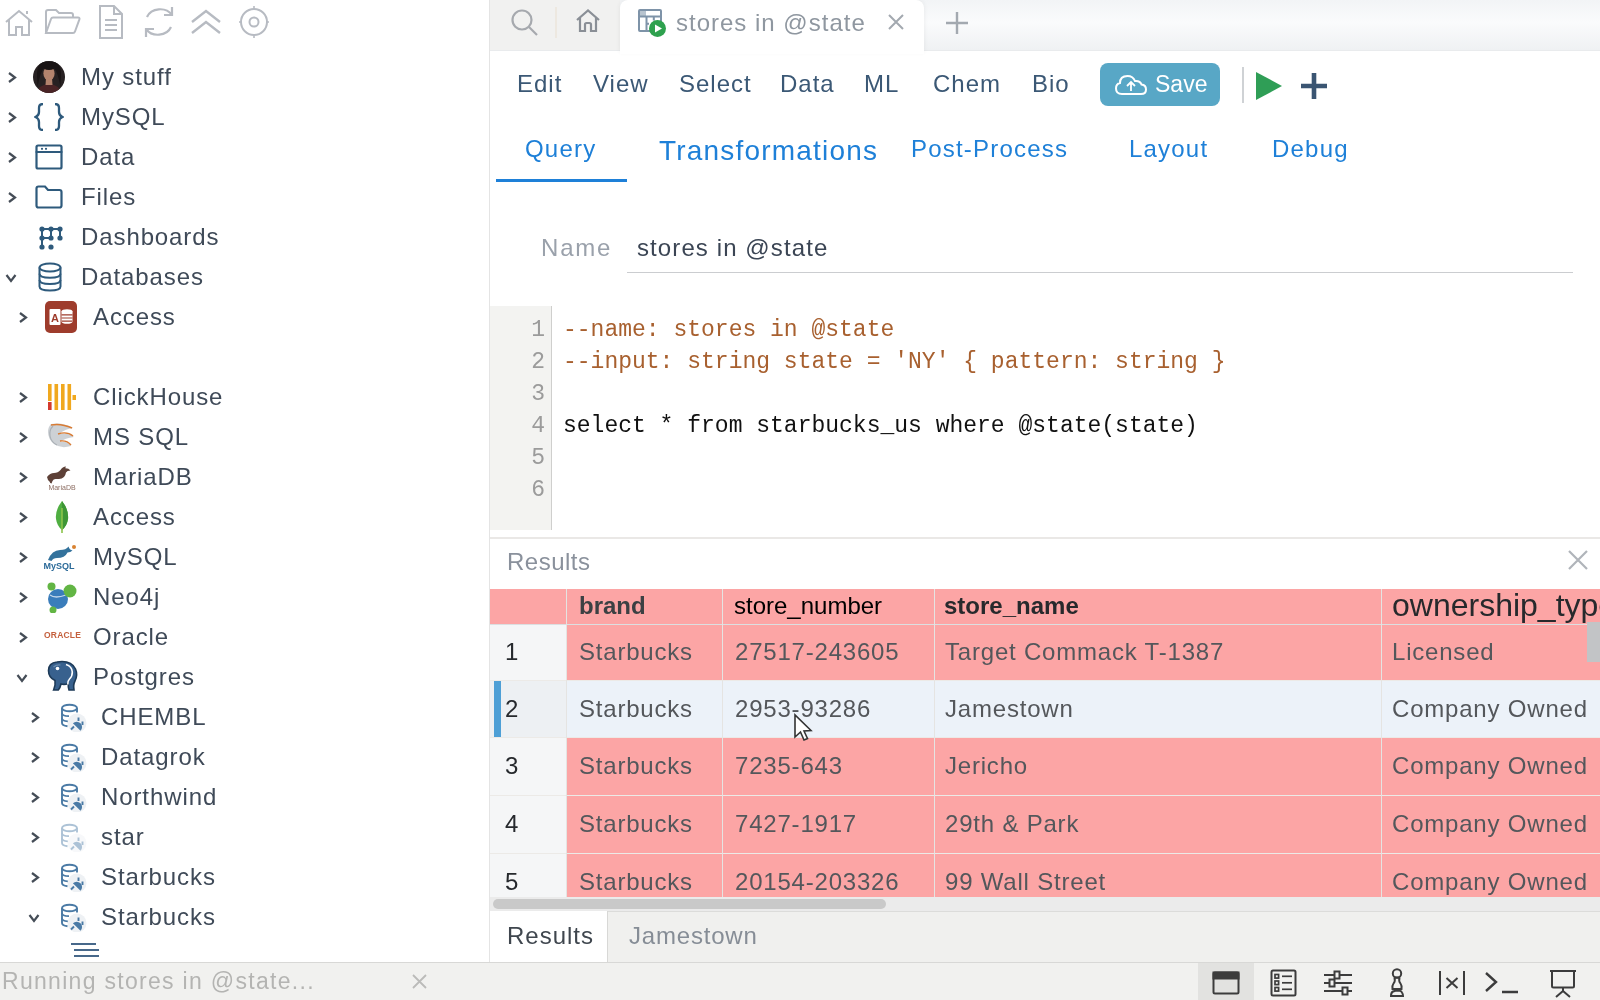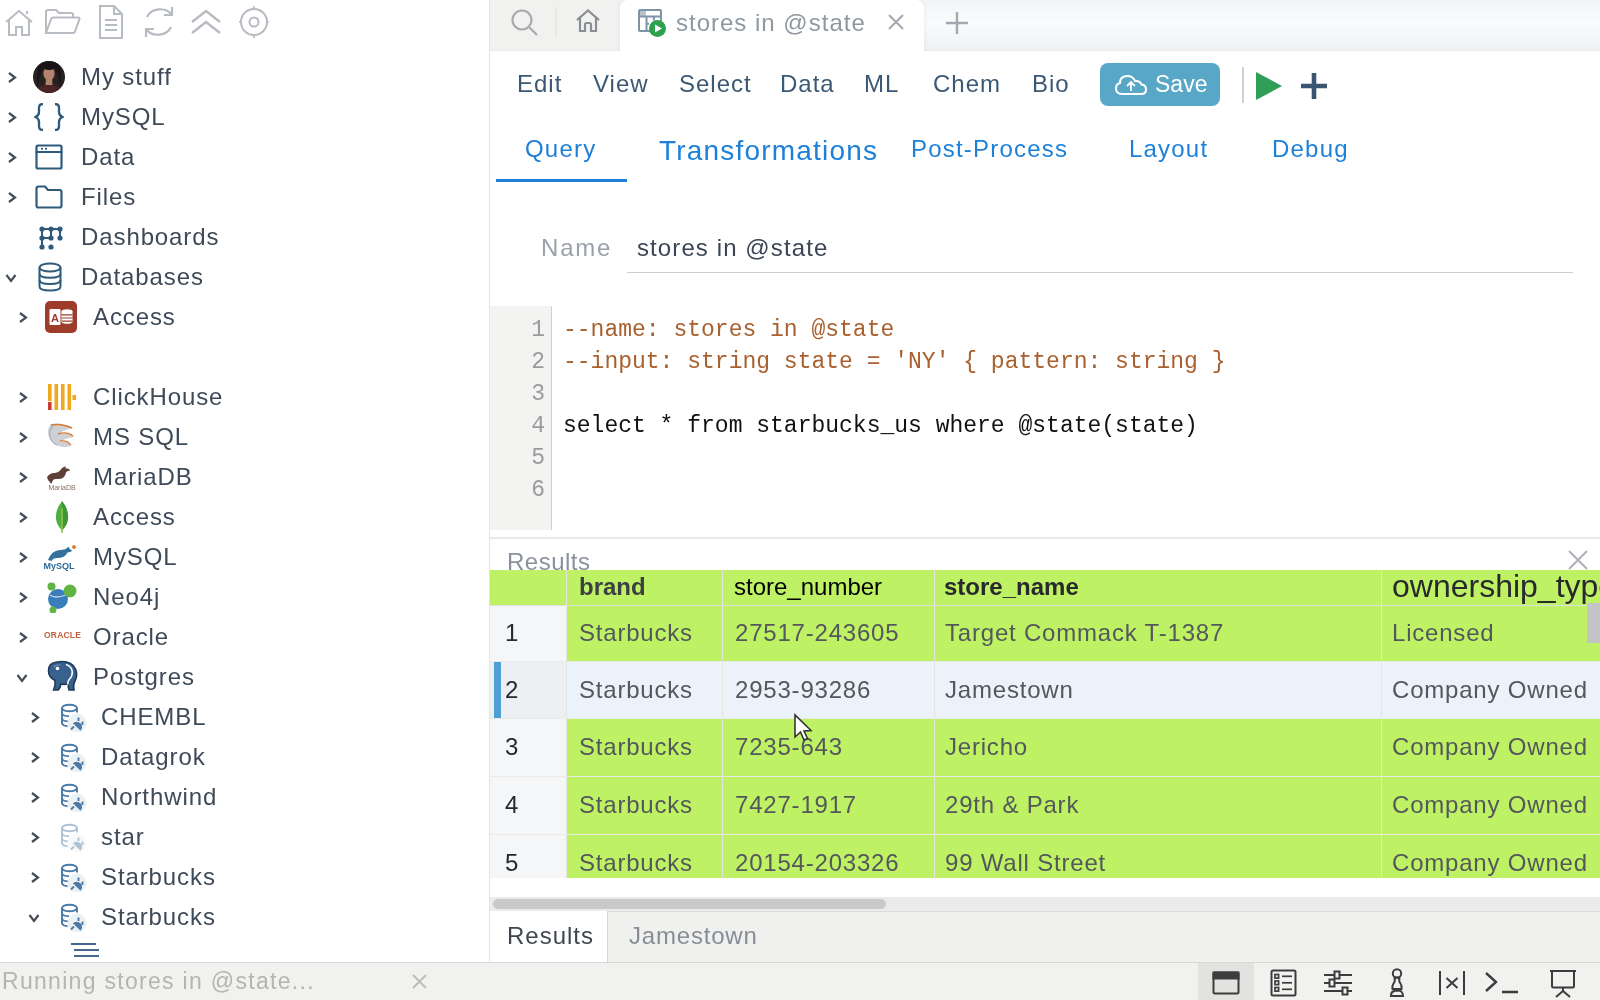--- a/index.html
+++ b/index.html
@@ -370,21 +370,21 @@
 --input: string state = 'NY' { pattern: string }</span>
 
 select * from starbucks_us where @state(state)</div>
 <div class="abs" style="left:490px;top:537px;width:1110px;height:2px;background:#eae8e6"></div>
 
 <div class="abs" style="left:507px;top:548px;font-size:24px;color:#8a919c;letter-spacing:0.5px">Results</div>
 <svg class="abs" style="left:1567px;top:549px" width="22" height="22" viewBox="0 0 22 22" stroke="#b0b4ba" stroke-width="2.2" fill="none">
       <path d="M2 2 L20 20 M20 2 L2 20"></path>
     </svg>
 
-<div class="abs" style="left:490px;top:570px;width:1110px;height:308px;background:#bef264;overflow:hidden">
+<div class="abs" style="left:490px;top:589px;width:1110px;height:308px;background:#fca5a5;overflow:hidden">
 
  <div class="abs" style="left:0;top:35px;width:76px;height:273px;background:#f5f6f7"></div>
  <div class="abs" style="left:0;top:92px;width:76px;height:56px;background:#edf0f3"></div>
  <div class="abs" style="left:76px;top:92px;width:1034px;height:56px;background:#ecf2f9"></div>
 
  <div class="abs" style="left:0;top:35px;width:1110px;height:1px;background:#dcdfe1"></div>
  <div class="abs" style="left:0;top:91px;width:1110px;height:1px;background:#eceae7"></div>
  <div class="abs" style="left:0;top:148px;width:1110px;height:1px;background:#eceae7"></div>
  <div class="abs" style="left:0;top:206px;width:1110px;height:1px;background:#eceae7"></div>
  <div class="abs" style="left:0;top:264px;width:1110px;height:1px;background:#eceae7"></div>

